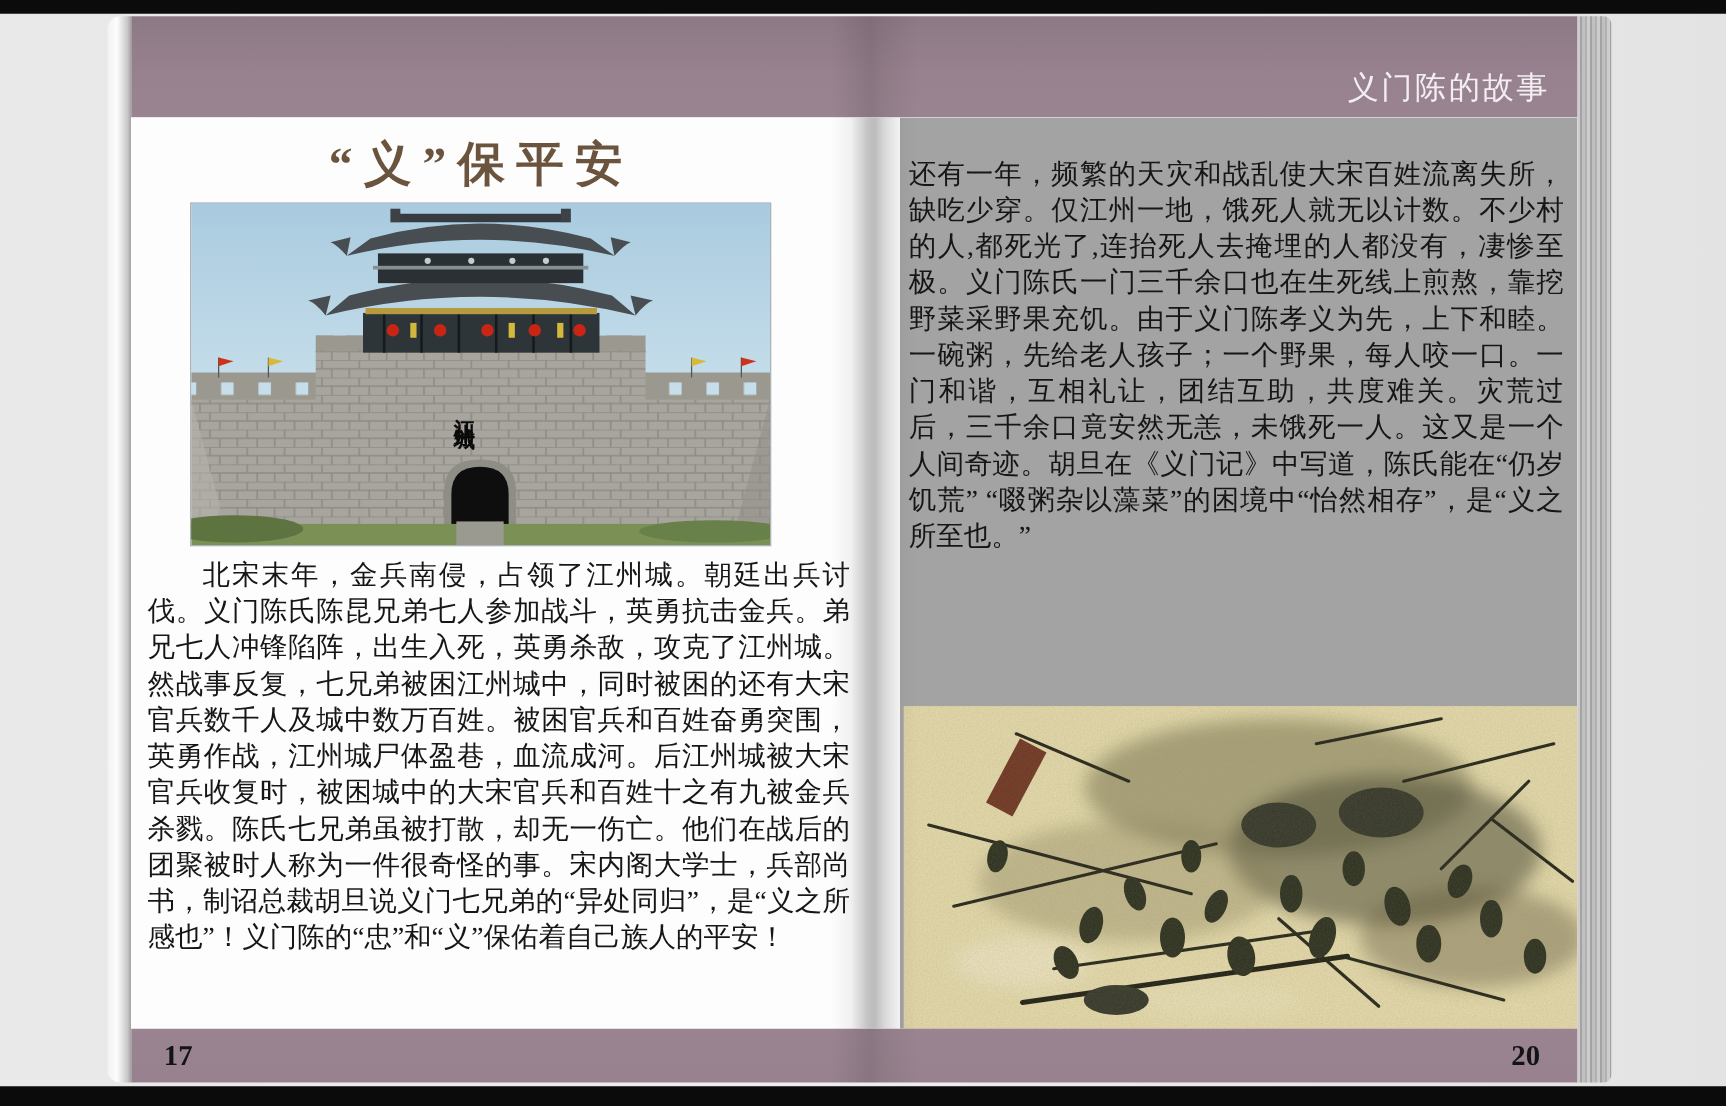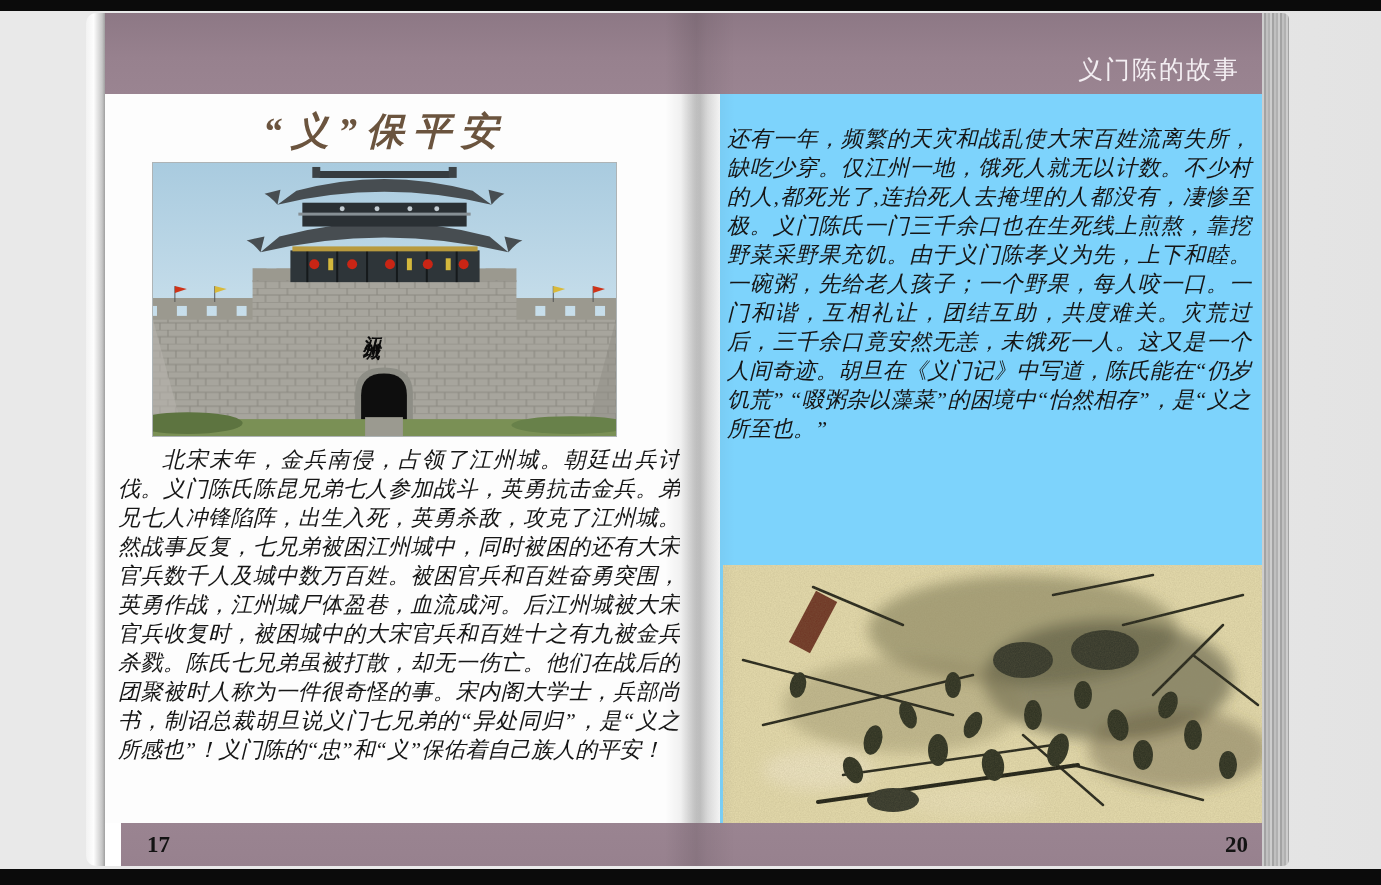--- a/index.html
+++ b/index.html
@@ -17,32 +17,32 @@
 
   .cover { position:absolute; left:105px; top:13px; width:1157px; height:853px; background:#ffffff; }
 
   .header-band { position:absolute; left:0; top:0; width:1157px; height:81px;
                  background:linear-gradient(180deg,#8d7885 0%,#97818e 55%,#9a8491 100%);
                  display:flex; justify-content:flex-end; align-items:flex-end;
                  padding:0 22px 8px 0;text-align:right; }
   .header-title { color:#f3eef2; font-size:25px; letter-spacing:2px;
                   font-family:"Liberation Sans","DejaVu Sans",sans-serif; }
 
-  .footer-band { position:absolute; left:16px; bottom:0; width:1157px; height:43px;
+  .footer-band { position:absolute; left:0; bottom:0; width:1157px; height:43px;
                  background:linear-gradient(180deg,#9a8491 0%,#97818e 100%);
                  display:flex; justify-content:space-between; align-items:center;
                  padding:0 30px 0 26px; }
   .page-num { color:#131313; font-size:23px; font-weight:bold; }
 
-  .page-area { position:absolute; left:0; top:81px; width:1157px; height:729px; background:#fefefe; overflow:hidden;font-style:italic; }
+  .page-area { position:absolute; left:0; top:81px; width:1157px; height:729px; background:#fefefe; overflow:hidden; }
 
   .left-page  { position:absolute; left:0; top:0; width:575px; height:729px; background:#fdfdfd; }
   .spine      { position:absolute; left:575px; top:0; width:40px; height:729px;
                 background:linear-gradient(90deg,#ffffff 0%,#d9d9d9 35%,#cfcfcf 50%,#e6e6e6 70%,#fbfbfb 100%); }
-  .right-page { position:absolute; left:615px; top:0; width:542px; height:729px; background:#7dd3fc; }
+  .right-page { position:absolute; left:615px; top:0; width:542px; height:729px; background:#a3a3a3; }
 
   .spine-shadow { position:absolute; left:560px; top:0; width:70px; height:853px; pointer-events:none;
                   background:linear-gradient(90deg,rgba(0,0,0,0) 0%,rgba(0,0,0,0.10) 45%,rgba(0,0,0,0.06) 60%,rgba(0,0,0,0) 100%); }
 
   .chapter-title { position:absolute; left:0; top:12px; width:560px; text-align:center;
                    color:#6b543e; font-size:38px; font-weight:bold; letter-spacing:9px; }
 
   .photo { position:absolute; left:47px; top:68px; width:465px; height:275px;
            border:1px solid #aeb4b6; background:#cfe2ec; }
   .photo svg { display:block; width:100%; height:100%; }

